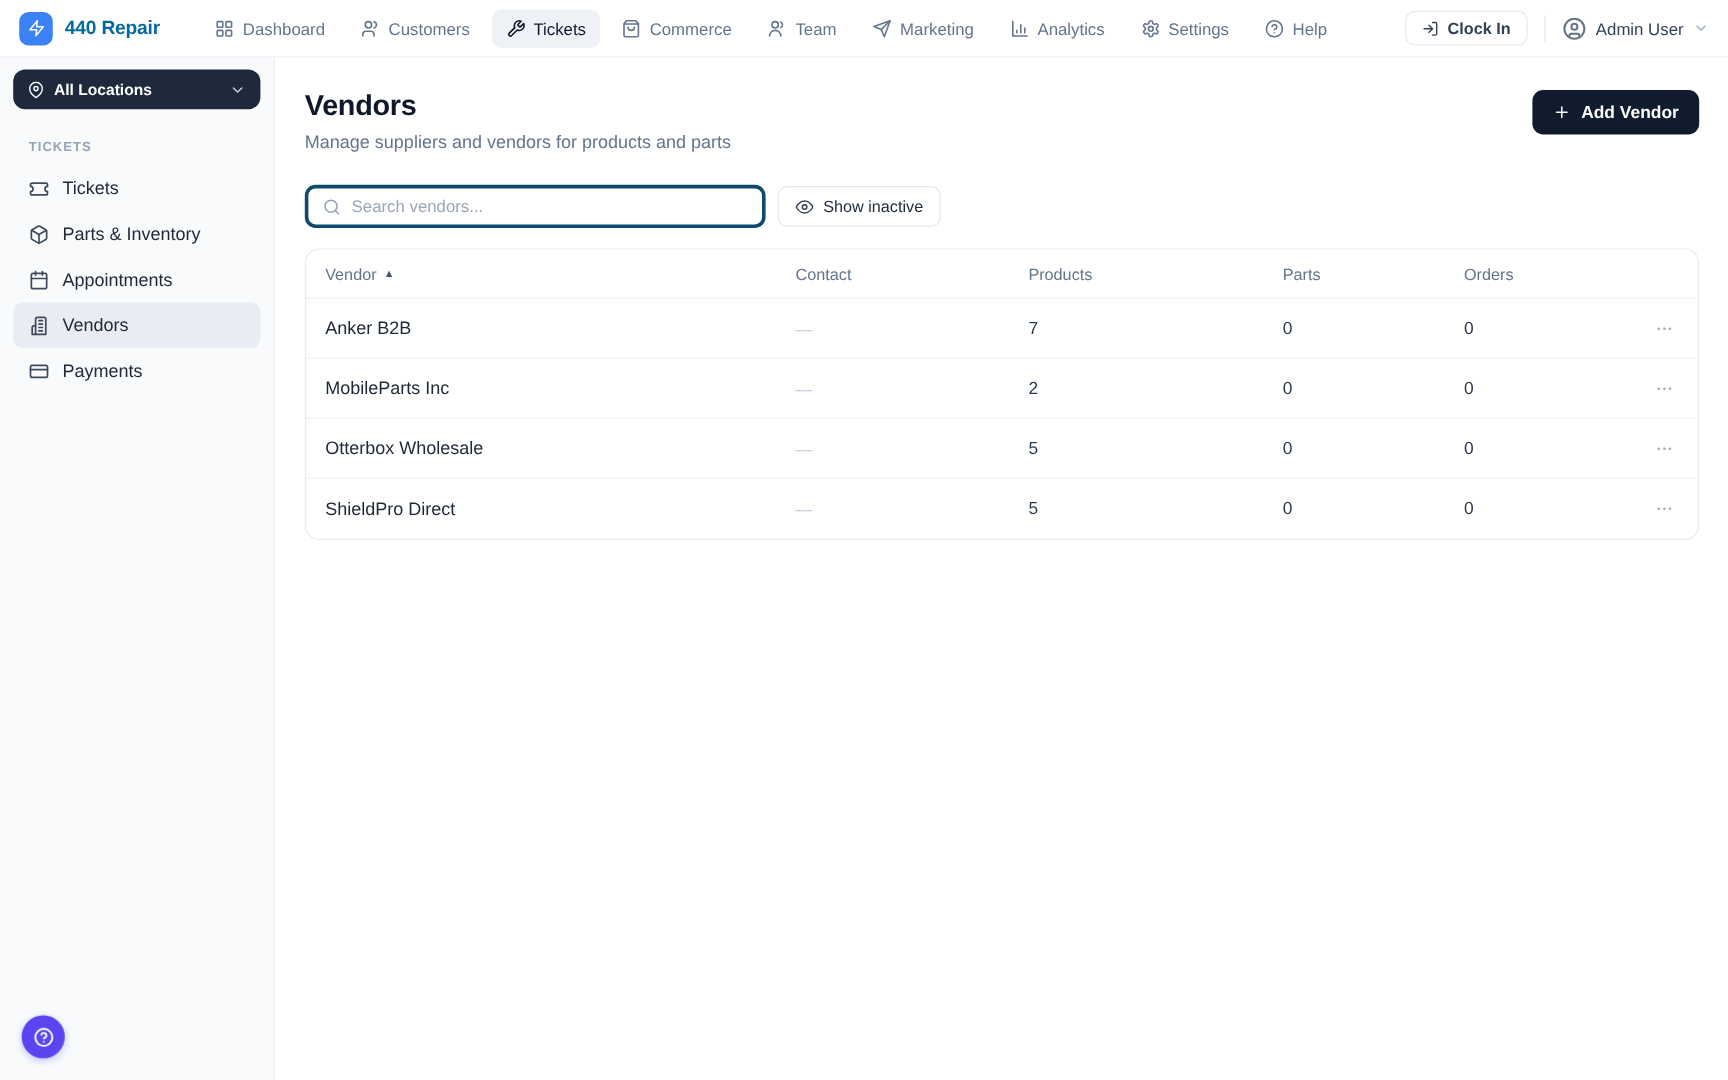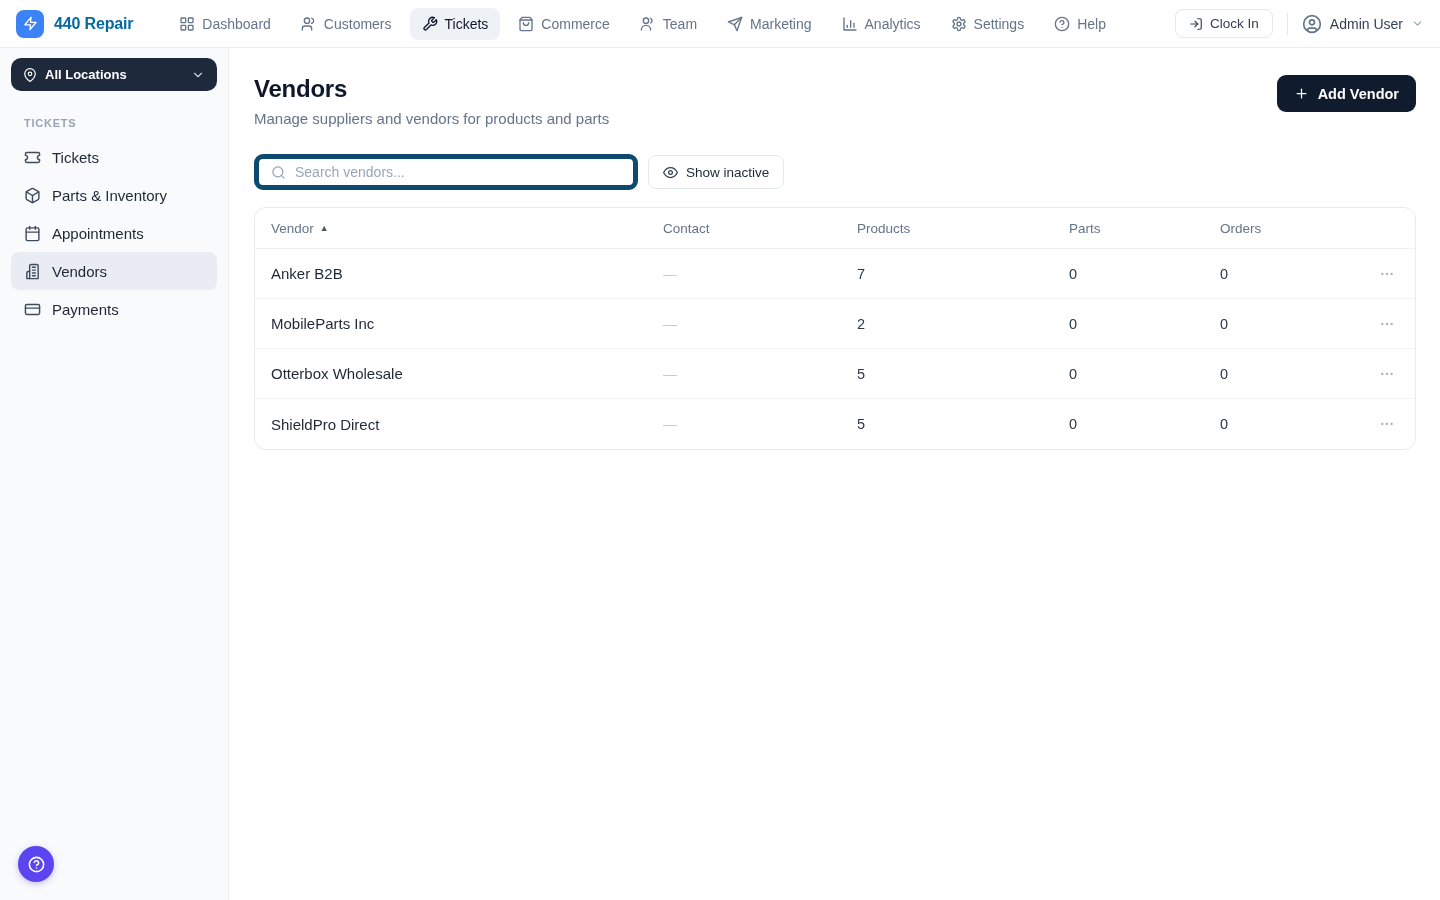--- a/index.html
+++ b/index.html
@@ -14,21 +14,21 @@
   .logo-box { width:28px; height:28px; border-radius:8px; background:#3b82f6;
     display:flex; align-items:center; justify-content:center; }
   .app-name { font-size:16px; font-weight:700; color:#0369a1; letter-spacing:-0.01em; }
   .nav { display:flex; align-items:center; gap:6px; }
   .nav-item { display:flex; align-items:center; gap:7px; padding:8px 12px; border-radius:8px;
     color:#64748b; font-size:14px; font-weight:500; cursor:pointer; white-space:nowrap; }
   .nav-item svg { width:16px; height:16px; }
   .nav-item.active { background:#eef2f6; color:#0f172a; }
   .topbar-right { margin-left:auto; display:flex; align-items:center; }
   .clock-in { display:flex; align-items:center; gap:7px; border:1px solid #e2e8f0;
-    border-radius:8px; padding:6px 13px; font-size:13.5px; font-weight:400; color:#334155;
+    border-radius:8px; padding:6px 13px; font-size:13.5px; font-weight:700; color:#334155;
     background:#fff; cursor:pointer; }
   .clock-in svg { width:14px; height:14px; }
   .top-divider { width:1px; height:22px; background:#e2e8f0; margin:0 14px; }
   .user-menu { display:flex; align-items:center; gap:8px; color:#334155; font-size:14px;
     font-weight:500; cursor:pointer; }
   .user-menu svg.avatar { width:20px; height:20px; color:#64748b; }
   .user-menu svg.chev { width:13px; height:13px; color:#94a3b8; }
 
   
   .shell { display:flex; height:852px; }
@@ -52,21 +52,21 @@
   .main { flex:1; padding:27px 24px 0 25px; position:relative; background:#fff; }
   .page-head { display:flex; justify-content:space-between; align-items:flex-start; }
   .page-title { font-size:24px; font-weight:700; color:#0f172a; letter-spacing:-0.01em; }
   .page-subtitle { margin-top:7px; font-size:15px; color:#64748b; }
   .add-btn { background:#101b2d; color:#fff; border:none; border-radius:9px; height:37px;
     padding:0 17px; display:flex; align-items:center; gap:9px; font-size:14.5px;
     font-weight:600; cursor:pointer; font-family:inherit; }
   .add-btn svg { width:15px; height:15px; }
 
   .controls { display:flex; gap:10px; margin-top:27px; align-items:center; }
-  .search-box { width:384px; height:36px; border:5px solid #0c4a6e; border-radius:9px;
+  .search-box { width:384px; height:36px; border:3px solid #0c4a6e; border-radius:9px;
     background:#fff; display:flex; align-items:center; gap:9px; padding:1px 12px; }
   .search-box svg { width:15px; height:15px; color:#94a3b8; }
   .search-box input { border:none; outline:none; flex:1; font-size:14px; color:#334155;
     background:transparent; font-family:inherit; }
   .search-box input::placeholder { color:#9aa6b6; }
   .show-inactive { height:34px; border:1px solid #e2e8f0; border-radius:8px; background:#fff;
     display:flex; align-items:center; gap:8px; padding:0 14px; font-size:13.5px;
     font-weight:500; color:#1e2836; cursor:pointer; font-family:inherit; }
   .show-inactive svg { width:15px; height:15px; color:#334155; }
 

